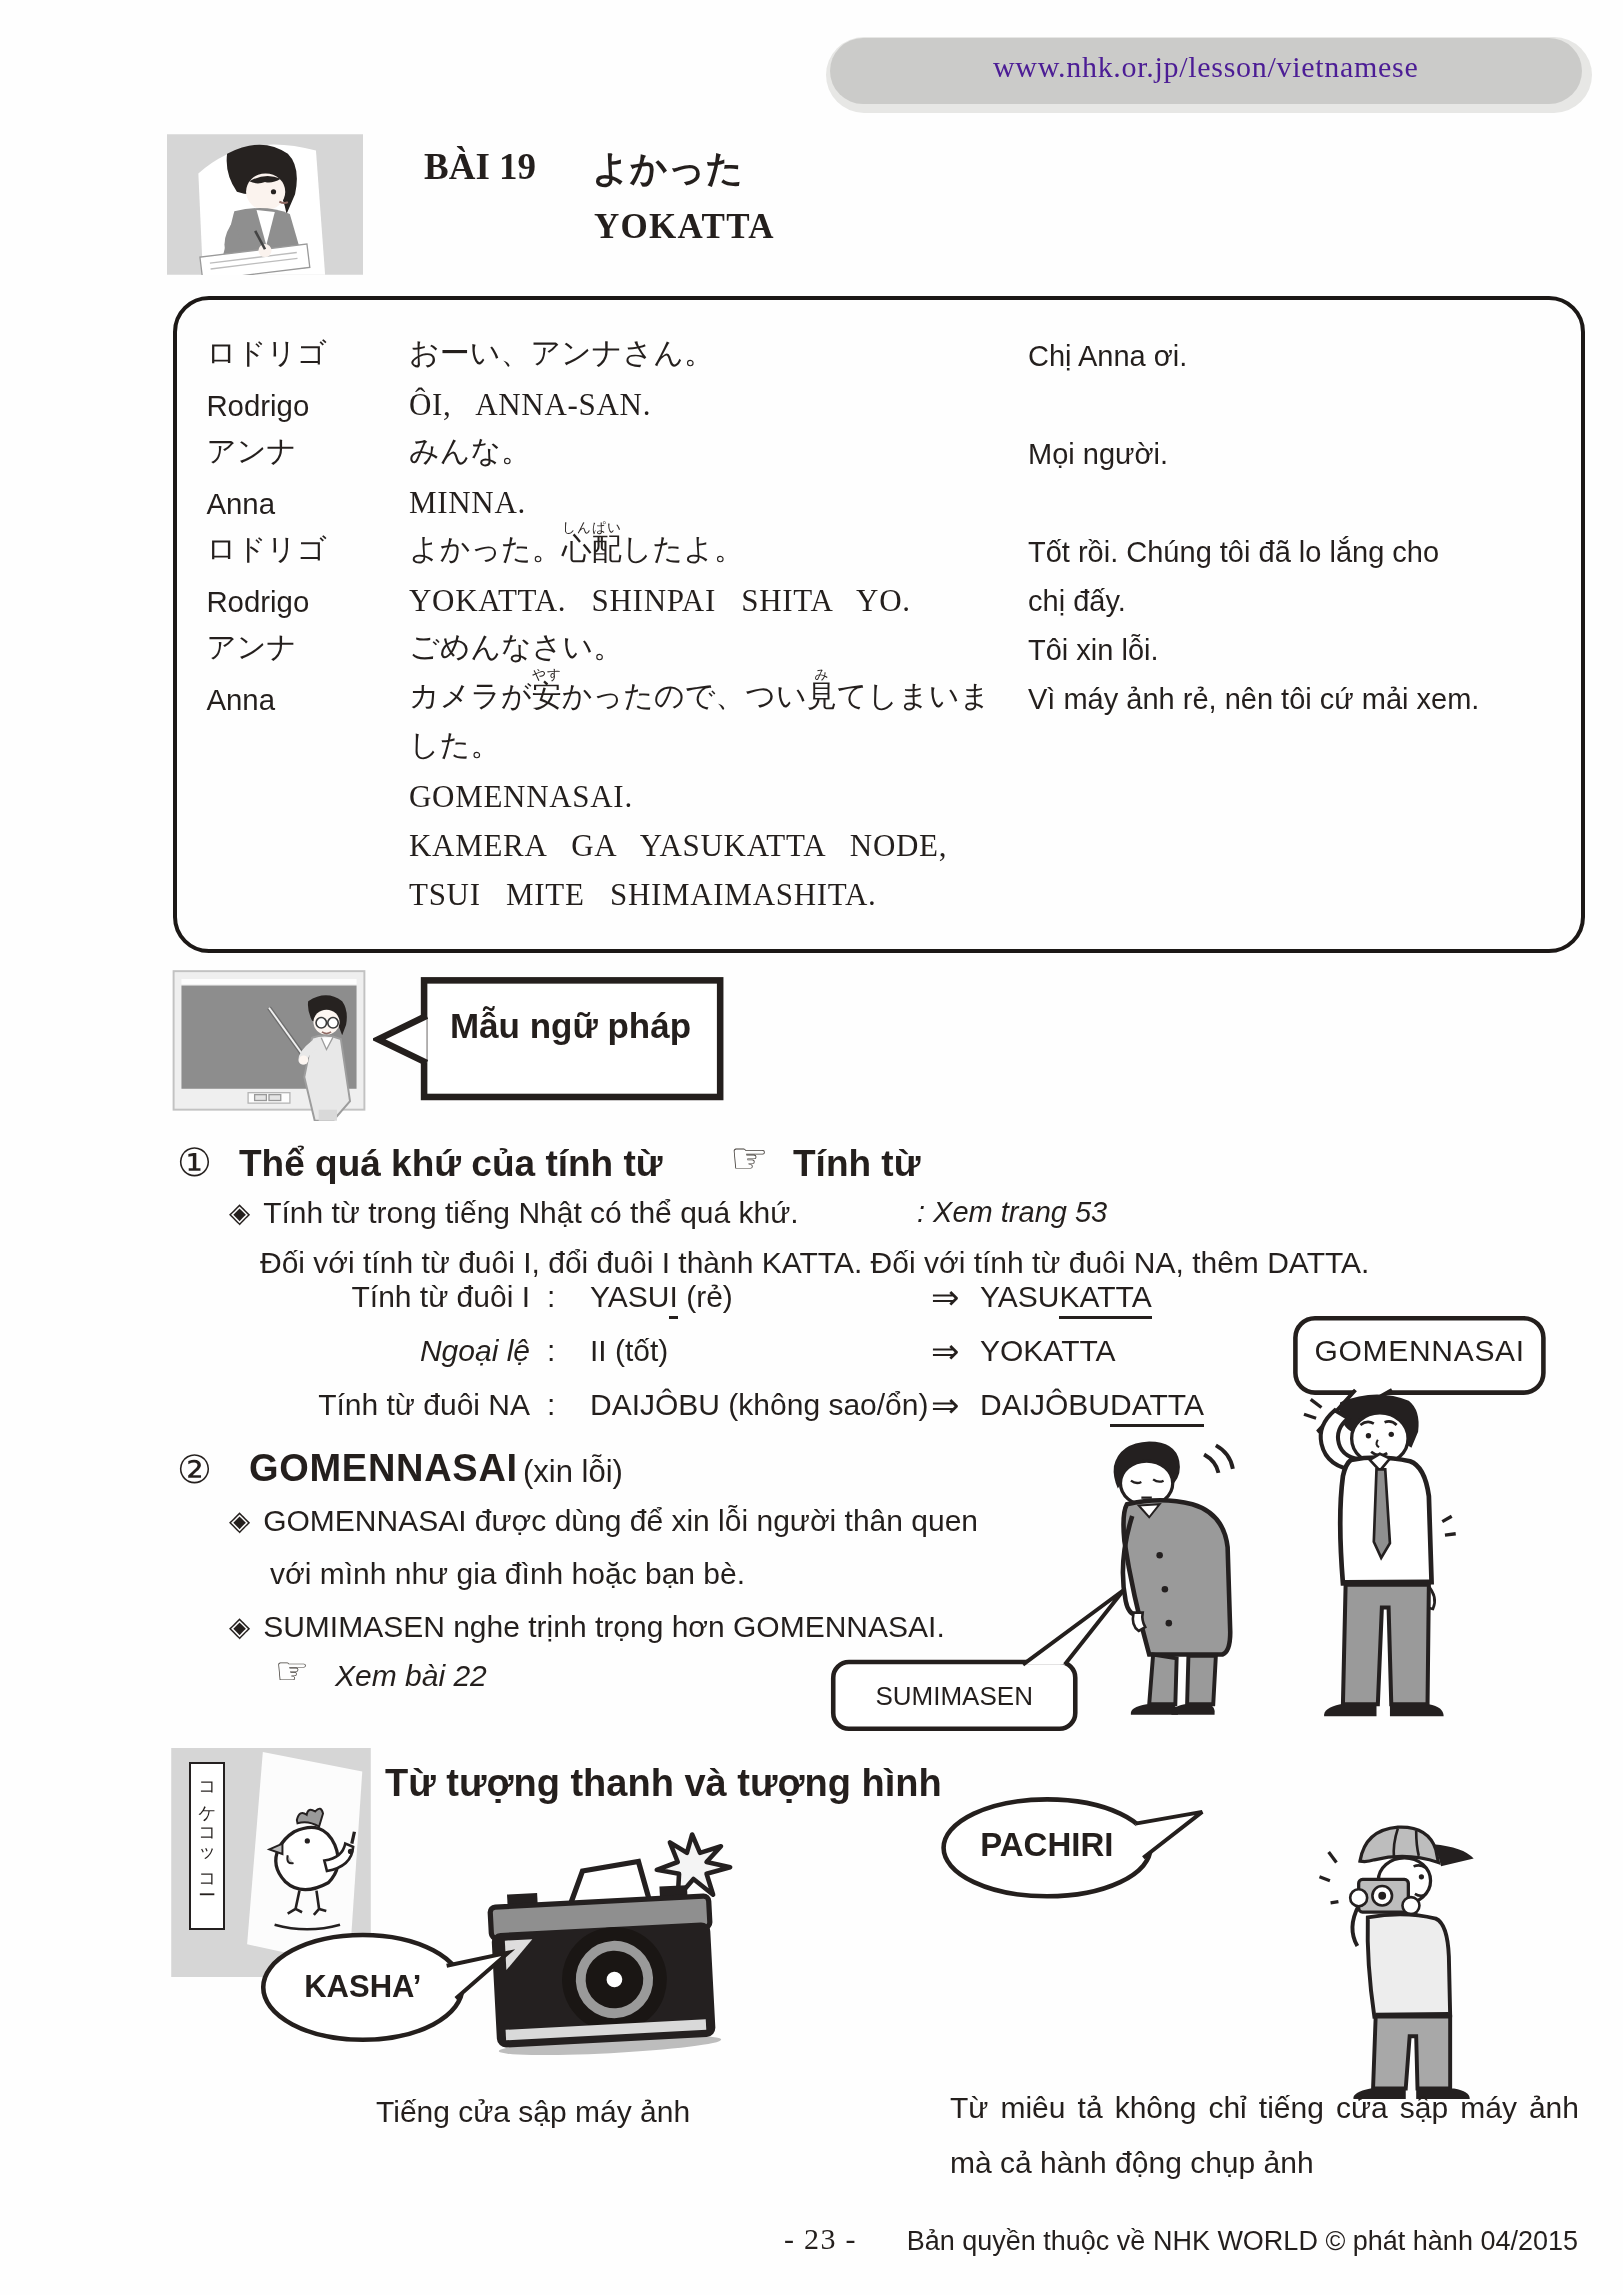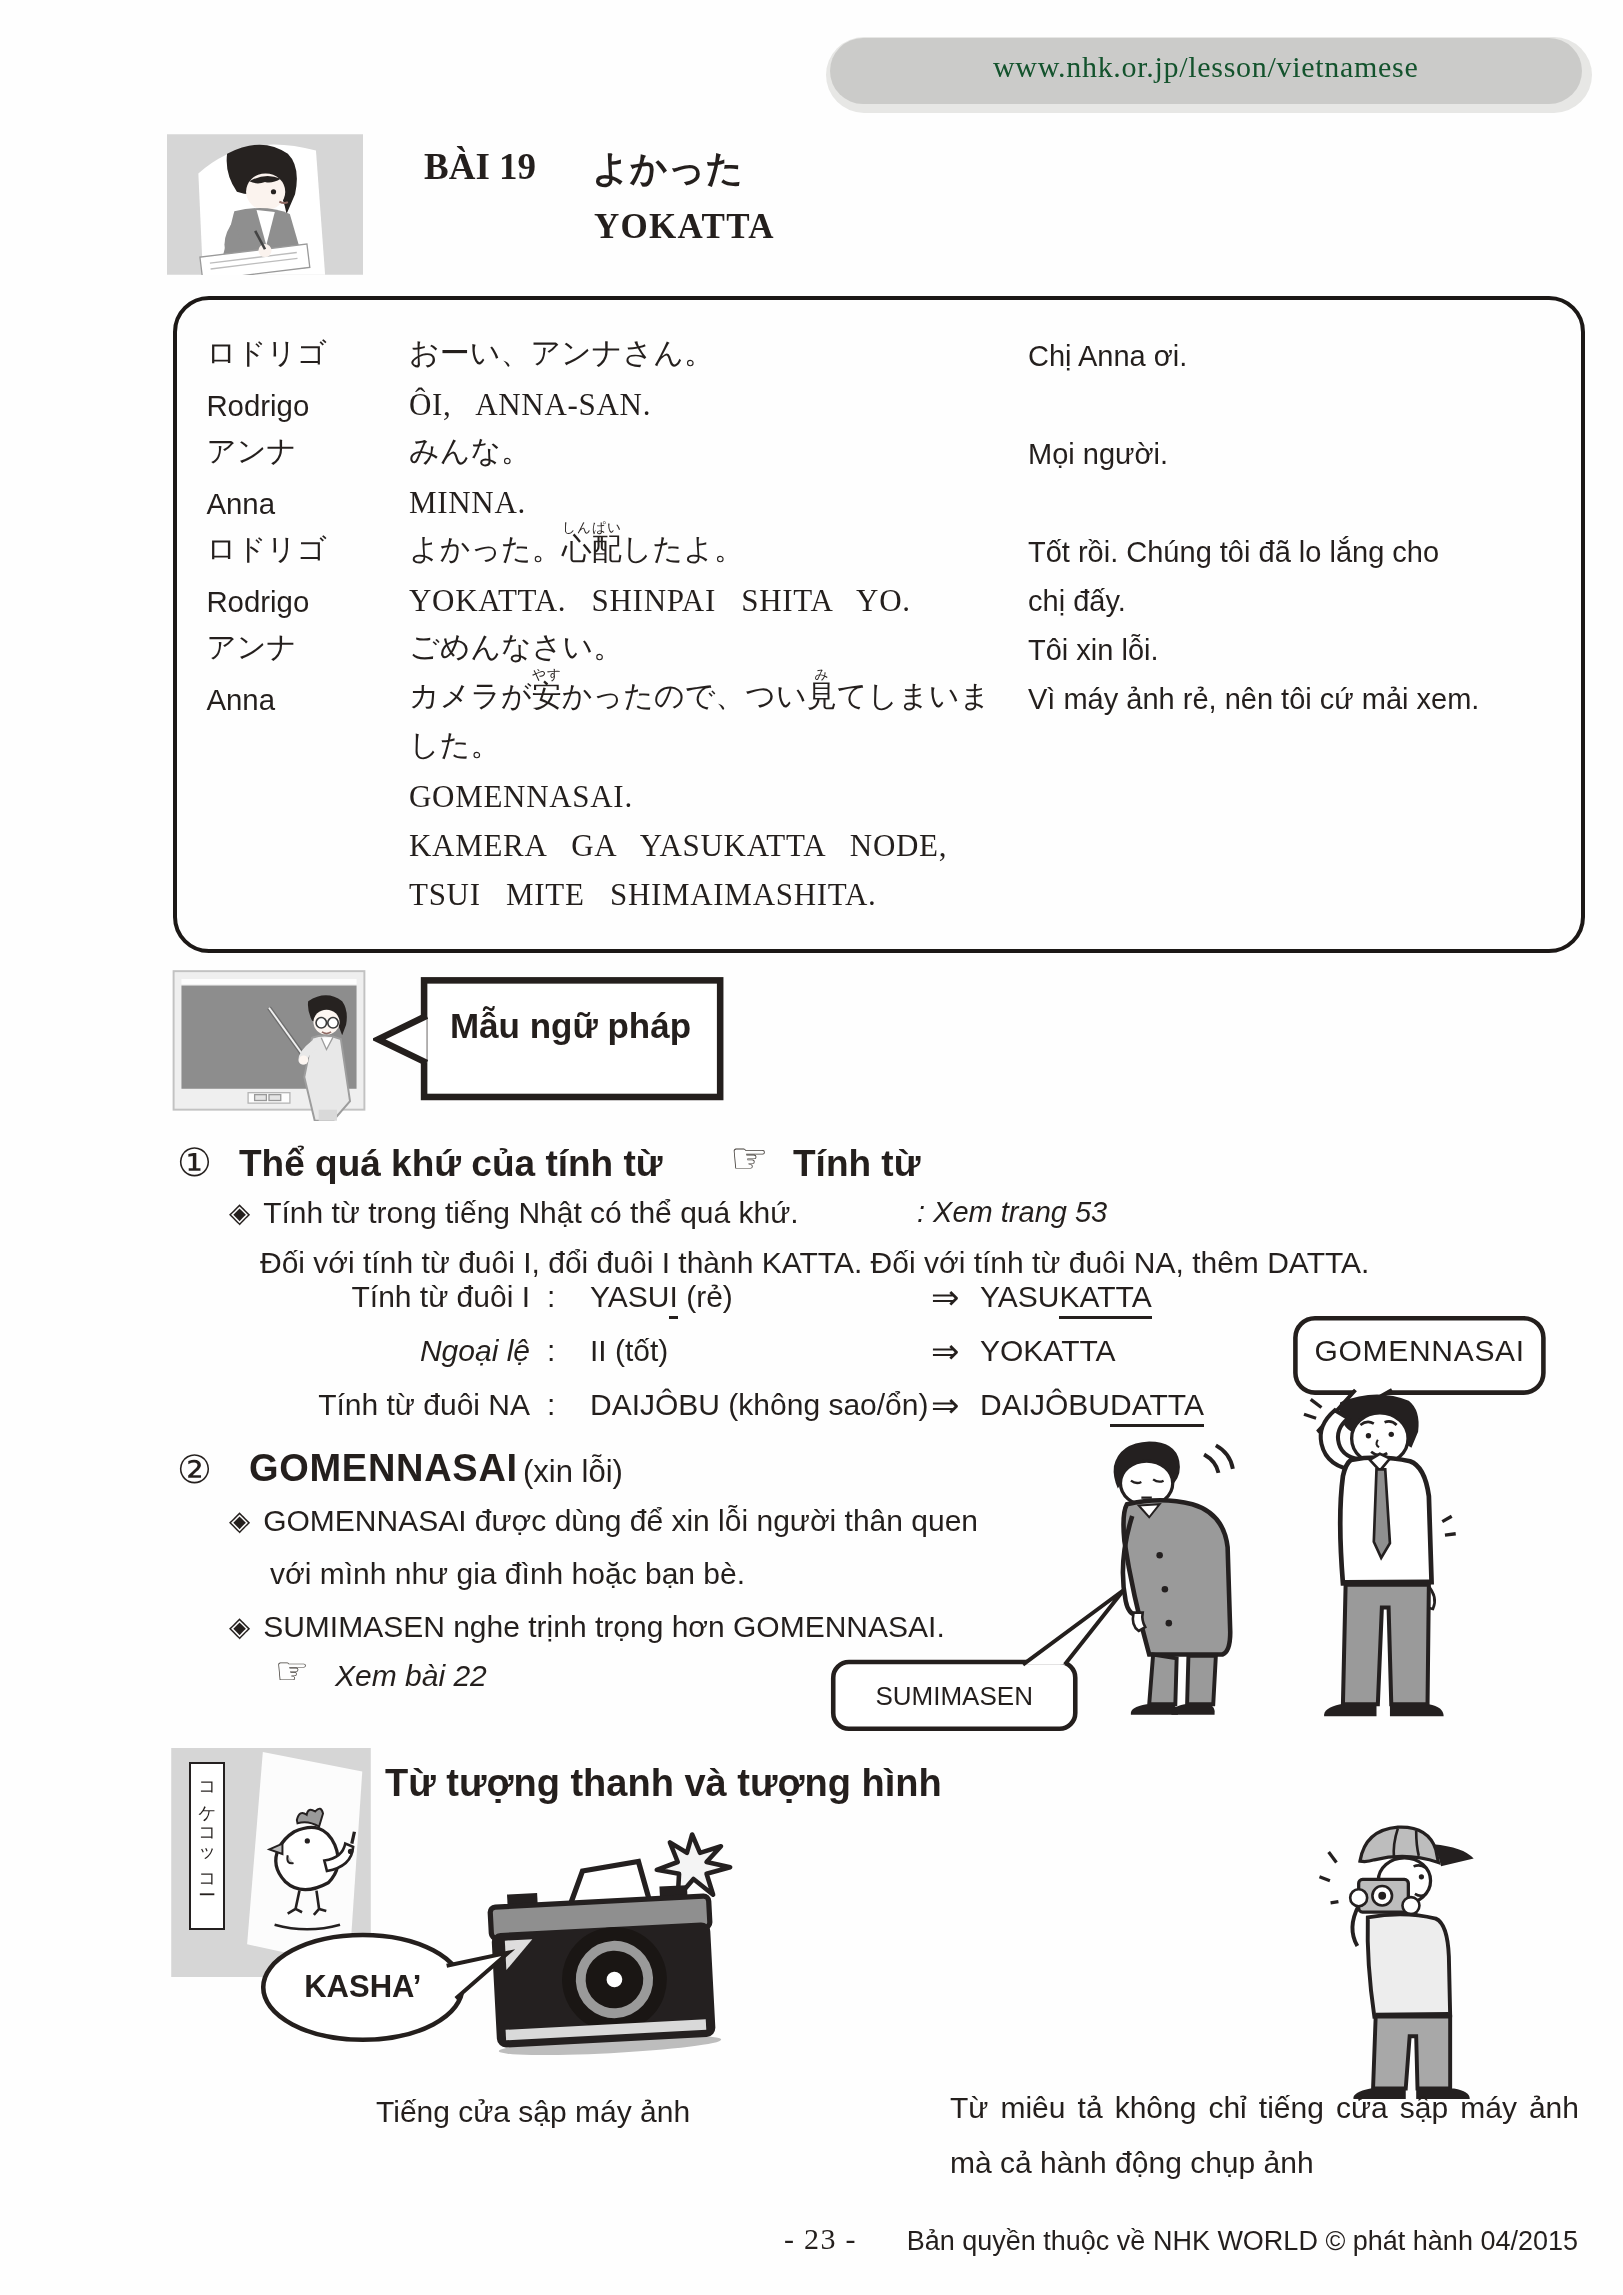--- a/index.html
+++ b/index.html
@@ -6,21 +6,21 @@
   #page{position:relative;width:1623px;height:2295px;background:#fefefe;overflow:hidden;
         font-family:"Liberation Sans",sans-serif;color:#241f1d;}
   .abs{position:absolute;}
   .serif{font-family:"Liberation Serif",serif;}
   .b{font-weight:bold;}
   .i{font-style:italic;}
 
   
   #url-pill-outer{left:826px;top:37px;width:766px;height:76px;background:#e7e7e5;border-radius:38px;}
   #url-pill-inner{position:absolute;left:3.9px;top:1.3px;right:10.5px;bottom:9.2px;background:#cbcbc9;border-radius:33px;}
-  #url-text{position:absolute;left:0;right:0;top:11.8px;text-align:center;font-size:30px;color:#14532d;letter-spacing:0.7px;}
+  #url-text{position:absolute;left:0;right:0;top:11.8px;text-align:center;font-size:30px;color:#4c1d95;letter-spacing:0.7px;}
 
   
   #lesson-label{left:424px;top:145px;font-size:37px;}
   #title-jp{left:592px;top:144px;font-size:37px;}
   #title-romaji{left:594px;top:207px;font-size:35px;letter-spacing:1.3px;}
 
   
   #dialog-box{left:173px;top:296px;width:1404px;height:649px;border:4.6px solid #1c1816;border-radius:36px;}
   #dialog-rows{position:absolute;left:0;top:0;right:0;bottom:0;padding-top:33px;}
   .drow{position:relative;height:49px;}
@@ -359,20 +359,27 @@
   </svg>
 
   <div class="abs" id="kasha-bubble">
     <svg width="262" height="128" viewBox="0 0 400 195">
       <ellipse cx="160" cy="95" rx="152" ry="80" fill="#fff" stroke="#241f1d" stroke-width="7"></ellipse>
       <path d="M288,62 L382,42 L302,112" fill="#fff" stroke="#241f1d" stroke-width="6"></path>
     </svg>
     <div class="bubble-label b" id="kasha-label">KASHA’</div>
   </div>
 
+  <div class="abs" id="pachiri-bubble">
+    <svg width="275" height="115" viewBox="0 0 420 175">
+      <ellipse cx="165" cy="85" rx="158" ry="74" fill="#fff" stroke="#241f1d" stroke-width="7"></ellipse>
+      <path d="M300,48 L402,30 L312,100" fill="#fff" stroke="#241f1d" stroke-width="6"></path>
+    </svg>
+    <div class="bubble-label b" id="pachiri-label">PACHIRI</div>
+  </div>
 
   <svg class="abs" id="boy-svg" width="249" height="281" viewBox="0 0 380 430">
     <path d="M92,68 l-12,-16" stroke="#242020" stroke-width="5"></path>
     <path d="M82,96 l-16,-6" stroke="#242020" stroke-width="5"></path>
     <path d="M95,128 l-12,2" stroke="#242020" stroke-width="5"></path>
     <path d="M128,66 Q136,18 186,14 Q232,12 244,48 L248,68 Q200,52 150,64 Q138,68 128,66Z" fill="#bdbdbd" stroke="#242020" stroke-width="5"></path>
     <path d="M186,16 Q178,40 180,62 M214,20 Q214,42 218,58" stroke="#242020" stroke-width="4" fill="none"></path>
     <path d="M240,40 Q286,44 302,62 L252,74 Q248,54 240,40Z" fill="#242020"></path>
     <ellipse cx="196" cy="96" rx="40" ry="35" fill="#fff" stroke="#242020" stroke-width="5"></ellipse>
     <path d="M210,74 q10,-4 18,2" stroke="#242020" stroke-width="4" fill="none"></path>

